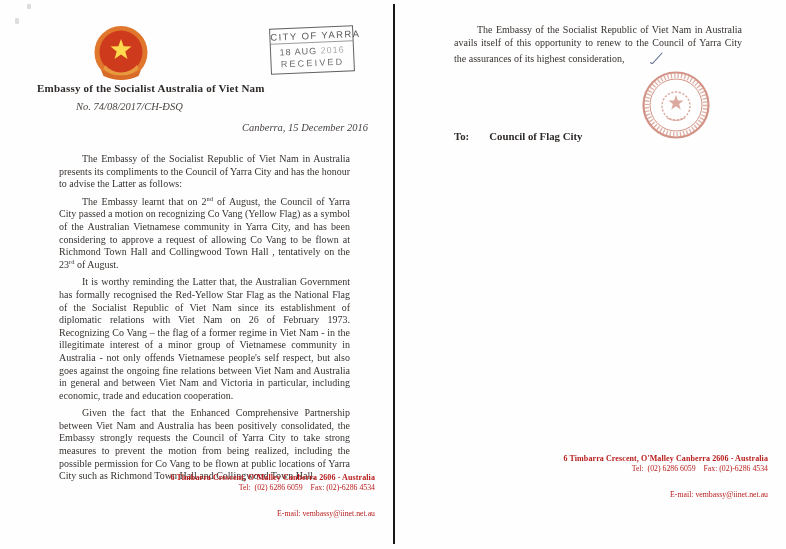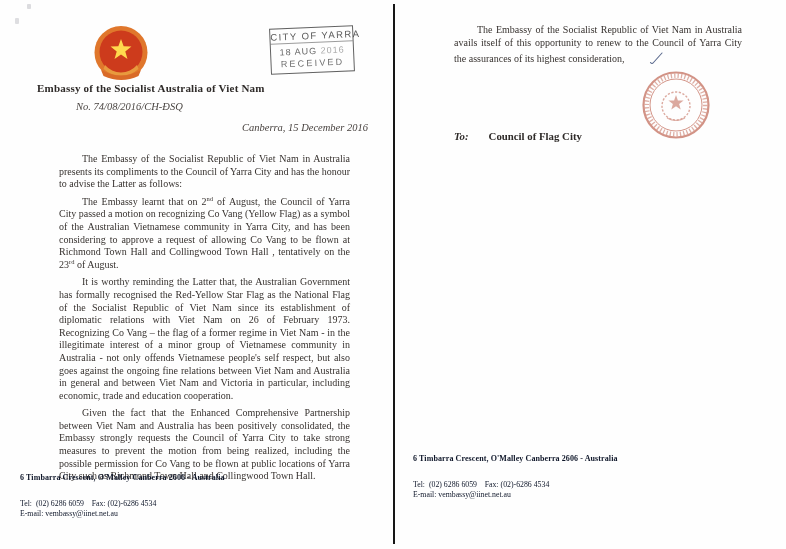--- a/index.html
+++ b/index.html
@@ -46,32 +46,32 @@
   
   .body-text{
     position:absolute;text-align:justify;
     font-size:10px;line-height:12.6px;color:#37322f;
   }
   #p1-body{left:59px;top:153px;width:306px;}
   p.para{margin:0 15px 5px 0;text-indent:23px;}
   sup{font-size:6.5px;line-height:0;}
 
   
-  .page-footer{position:absolute;left:20px;right:18px;text-align:left;color:#0f172a;}
+  .page-footer{position:absolute;left:5px;right:18px;text-align:right;color:#b91c1c;}
   #footer1{top:473px;}
   #footer2{top:454px;}
   .footer-address{font-weight:bold;font-size:8px;letter-spacing:.1px;}
-  .footer-telfax{font-size:7.8px;white-space:pre-wrap;margin-top:17px;}
-  .footer-email{font-size:7.8px;margin-top:1px;}
+  .footer-telfax{font-size:7.8px;white-space:pre-wrap;margin-top:1px;}
+  .footer-email{font-size:7.8px;margin-top:17px;}
 
   
   #p2-body{left:61px;top:24px;width:303px;}
   .tick{display:inline-block;vertical-align:baseline;margin-left:1px;position:relative;top:3px;}
   .to-line{position:absolute;left:61px;top:130px;font-weight:bold;font-size:10.8px;color:#2e2a28;}
-  .to-label{margin-right:20px;font-style:italic;}
+  .to-label{margin-right:20px;}
   .seal{position:absolute;left:248px;top:70px;width:70px;height:70px;opacity:.75;}
 
   
   .speck{position:absolute;background:#b9b9bf;border-radius:1px;}
   #speck1{left:27px;top:4px;width:4px;height:5px;opacity:.5;}
   #speck2{left:15px;top:18px;width:4px;height:6px;opacity:.45;}
 </style>
 </head>
 <body>
 
@@ -84,21 +84,21 @@
     <svg viewBox="0 0 60 60" width="60" height="60" aria-hidden="true">
       <circle cx="30" cy="28.5" r="26.5" fill="#e0772c"></circle>
       <circle cx="30" cy="28" r="21.5" fill="#cd3b1c"></circle>
       <path d="M14 41 a21 21 0 0 0 32 0 l1.5 4 a26 26 0 0 1 -35 0 z" fill="#e89a3e"></path>
       <path d="M10 46 q20 11 40 0 l-2.5 6 q-17 8 -35 0 z" fill="#d96b28"></path>
       <path d="M30,15 L32.65,22.36 L40.46,22.6 L34.28,27.39 L36.47,34.9 L30,30.5 L23.53,34.9 L25.72,27.39 L19.54,22.6 L27.35,22.36 Z" fill="#ffd94e"></path>
     </svg>
   </div>
 
   <div class="embassy-name">Embassy of the Socialist Australia of Viet Nam</div>
-  <div class="ref-no">No. 74/08/2016/CH-ĐSQ</div>
+  <div class="ref-no">No. 74/08/2017/CH-ĐSQ</div>
   <div class="dateline">Canberra, 15 December 2016</div>
 
   <div class="stamp">
     <div class="stamp-org">CITY OF YARRA</div>
     <div class="stamp-date">
       <span class="stamp-day">18</span>
       <span class="stamp-month">AUG</span>
       <span class="stamp-year">2016</span>
     </div>
     <div class="stamp-received">RECEIVED</div>

